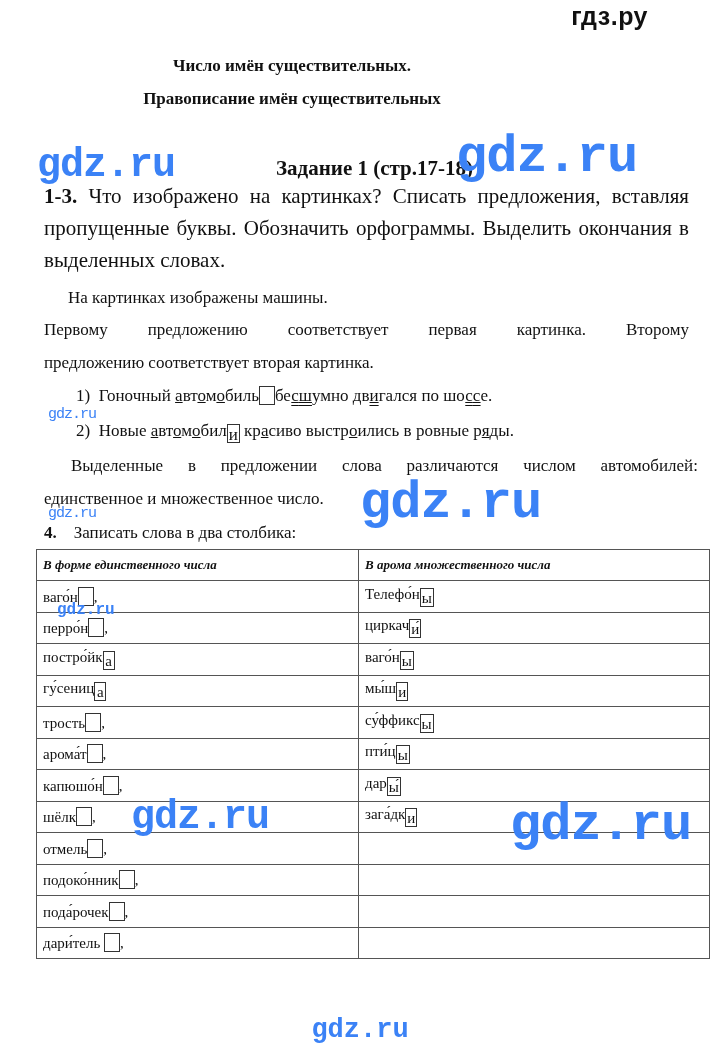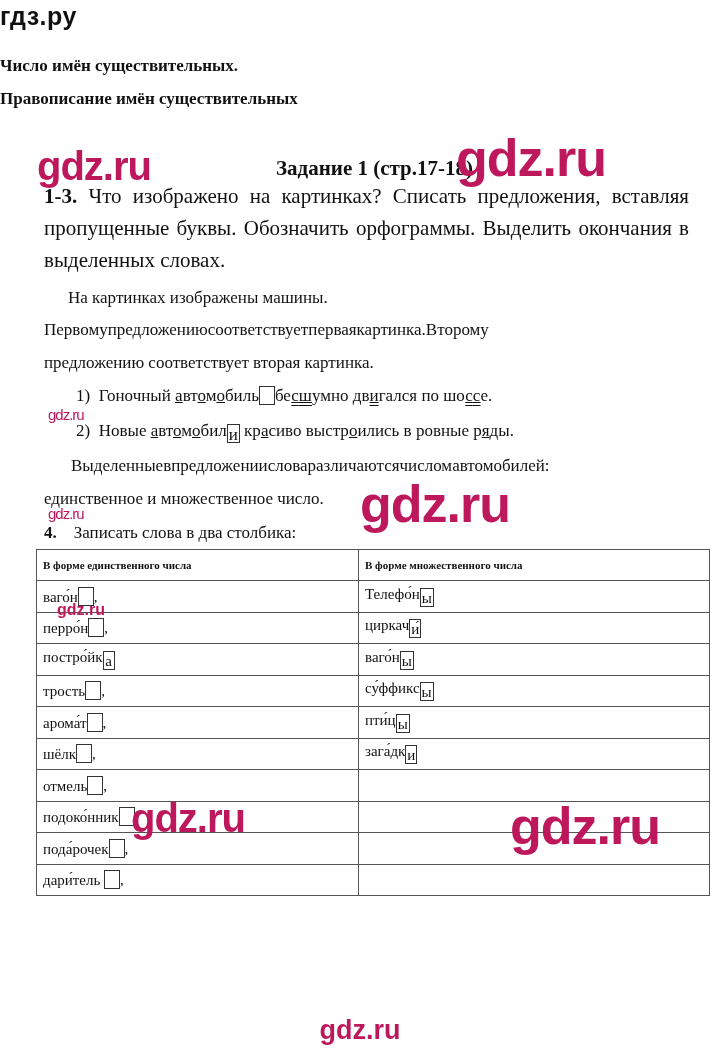--- a/index.html
+++ b/index.html
@@ -1,38 +1,38 @@
 <!DOCTYPE html>
 <html><head>
 <meta charset="utf-8">
 <style>
   html, body { margin: 0; padding: 0; background: #ffffff; }
   body { width: 720px; height: 1048px; position: relative; overflow: hidden; color: #111; font-family: "Liberation Serif", serif; }
-  .site-header { position: absolute; top: 0; left: 0; width: 648px; text-align: left; font-family: "Liberation Sans", sans-serif; font-weight: bold; font-size: 25px; top: 2px; letter-spacing: 0.5px; }
-  .title { position: absolute; left: 0; width: 584px; text-align: left; font-weight: bold; font-size: 17px; }
+  .site-header { position: absolute; top: 0; left: 0; width: 648px; text-align: right; font-family: "Liberation Sans", sans-serif; font-weight: bold; font-size: 25px; top: 2px; letter-spacing: 0.5px; }
+  .title { position: absolute; left: 0; width: 584px; text-align: center; font-weight: bold; font-size: 17px; }
   .t1 { top: 56px; }
   .t2 { top: 89px; }
   .task-title { position: absolute; top: 156px; left: 276px; font-weight: bold; font-size: 21px; }
-  .wm { position: absolute; font-family: Liberation Sans, sans-serif; font-weight: bold; color: #be185d; line-height: 1; }
+  .wm { position: absolute; font-family: Liberation Mono, monospace; font-weight: bold; color: #3b82f6; line-height: 1; }
   .wm-big { font-size: 52px; letter-spacing: -1px; }
   .wm-mid { font-size: 40px; letter-spacing: -1px; }
   .wm-small { font-size: 15px; font-weight: normal; letter-spacing: -1px; }
   .wm-small-b { font-size: 16px; font-weight: bold; }
   .para { position: absolute; left: 44px; width: 645px; font-size: 21px; line-height: 32px; text-align: justify; }
   .para b { font-weight: bold; }
   .p-intro { top: 180px; }
   .p-line { position: absolute; font-size: 17px; white-space: nowrap; }
-  .justify-line { position: absolute; left: 44px; width: 645px; font-size: 17px; display: flex; justify-content: flex-start; }
+  .justify-line { position: absolute; left: 44px; width: 645px; font-size: 17px; display: flex; justify-content: space-between; }
   u.o { text-decoration: underline; }
   u.dd { text-decoration: underline double; }
   .box { display: inline-block; border: 1px solid #333; min-width: 12px; height: 19px; vertical-align: -4px; line-height: 19px; text-align: center; padding: 0 1px; box-sizing: border-box; }
   .box.wide { width: 16px; }
   table.words { position: absolute; top: 549px; left: 36px; width: 674px; border-collapse: collapse; font-size: 15px; }
   table.words td, table.words th { border: 1.5px solid #555; height: 30.5px; padding: 0 6px; text-align: left; vertical-align: middle; }
-  table.words th { font-weight: bold; font-size: 11px; height: 30px; }
+  table.words th { font-weight: bold; font-size: 13px; height: 30px; font-style: italic; }
   table.words td.c1 { width: 309px; }
 </style>
 </head>
 <body>
 
 <div class="site-header">гдз.ру</div>
 
 <div class="title t1">Число имён существительных.</div>
 <div class="title t2">Правописание имён существительных</div>
 
@@ -89,43 +89,51 @@
 <div class="wm wm-small" style="top:506px; left:48px;">gdz.ru</div>
 
 <div class="p-line" style="top:523px; left:44px;text-align:right;">
   <b>4.</b>&nbsp;&nbsp;&nbsp;&nbsp;<span>Записать слова в два столбика:</span>
 </div>
 
 <table class="words">
   <thead>
     <tr>
       <th class="c1">В форме единственного числа</th>
-      <th>В форме множественного числа</th>
+      <th>В арома множественного числа</th>
     </tr>
   </thead>
   <tbody id="words-body">
       <tr>
         <td class="c1"><span>ваго́н</span><span class="box wide"></span><span>,</span></td>
         <td><span>Телефо́н</span><span class="box">ы</span><span></span></td>
       </tr>
       <tr>
         <td class="c1"><span>перро́н</span><span class="box wide"></span><span>,</span></td>
         <td><span>циркач</span><span class="box">и́</span><span></span></td>
       </tr>
       <tr>
         <td class="c1"><span>постро́йк</span><span class="box">а</span><span></span></td>
         <td><span>ваго́н</span><span class="box">ы</span><span></span></td>
       </tr>
       <tr>
+        <td class="c1"><span>гу́сениц</span><span class="box">а</span><span></span></td>
+        <td><span>мы́ш</span><span class="box">и</span><span></span></td>
+      </tr>
+      <tr>
         <td class="c1"><span>трость</span><span class="box wide"></span><span>,</span></td>
         <td><span>су́ффикс</span><span class="box">ы</span><span></span></td>
       </tr>
       <tr>
         <td class="c1"><span>арома́т</span><span class="box wide"></span><span>,</span></td>
         <td><span>пти́ц</span><span class="box">ы</span><span></span></td>
+      </tr>
+      <tr>
+        <td class="c1"><span>капюшо́н</span><span class="box wide"></span><span>,</span></td>
+        <td><span>дар</span><span class="box">ы́</span><span></span></td>
       </tr>
       <tr>
         <td class="c1"><span>шёлк</span><span class="box wide"></span><span>,</span></td>
         <td><span>зага́дк</span><span class="box">и</span><span></span></td>
       </tr>
       <tr>
         <td class="c1"><span>отмель</span><span class="box wide"></span><span>,</span></td>
         <td></td>
       </tr>
       <tr>

